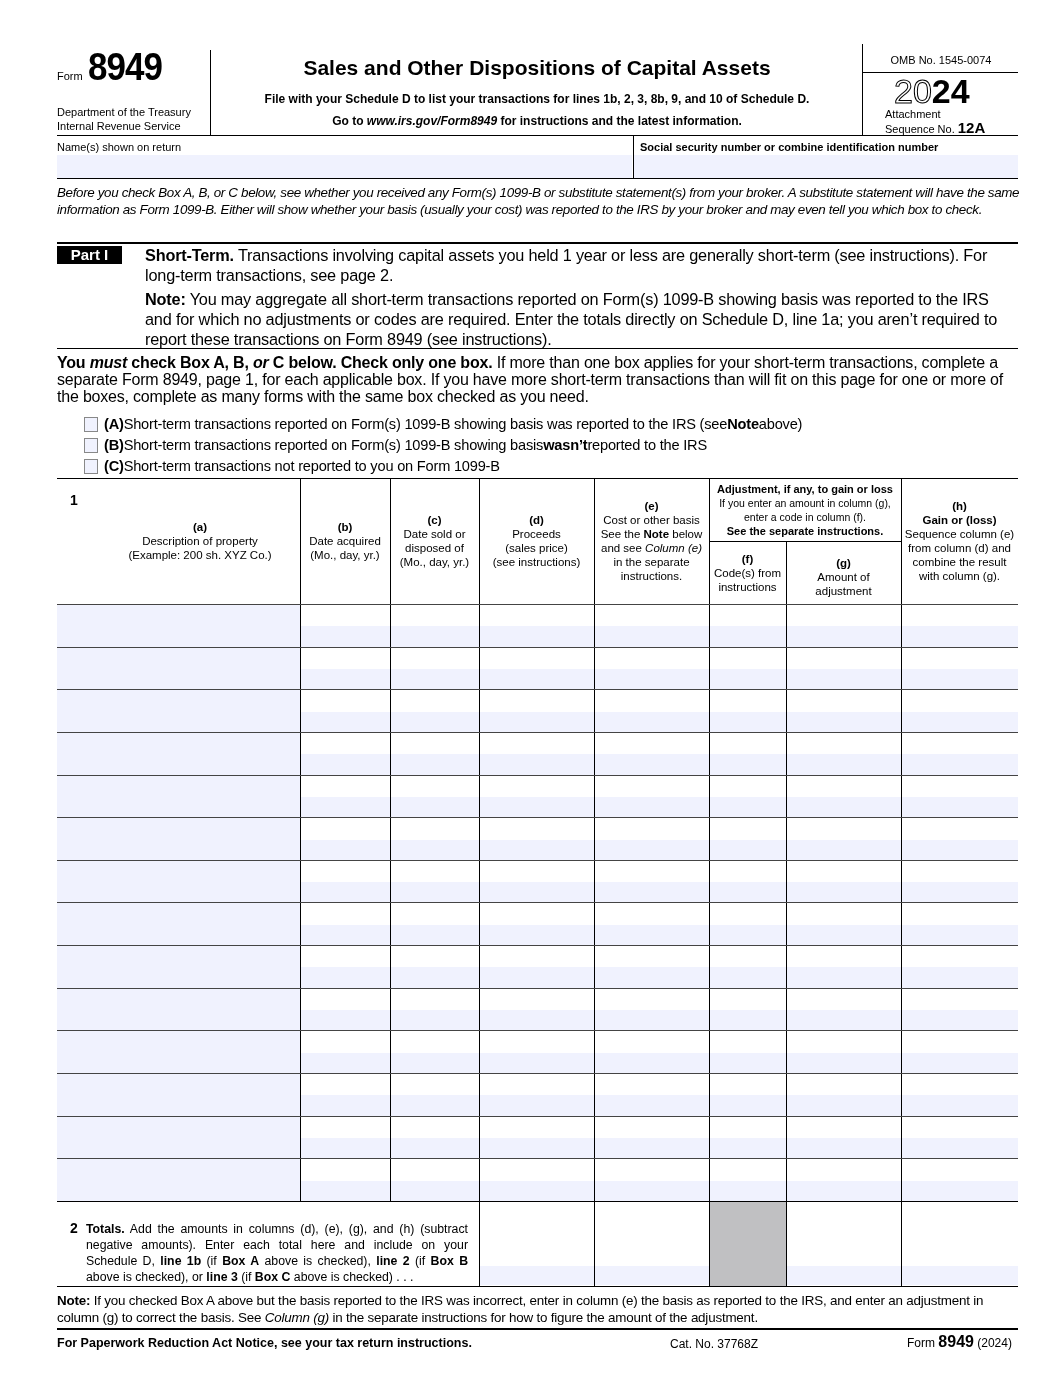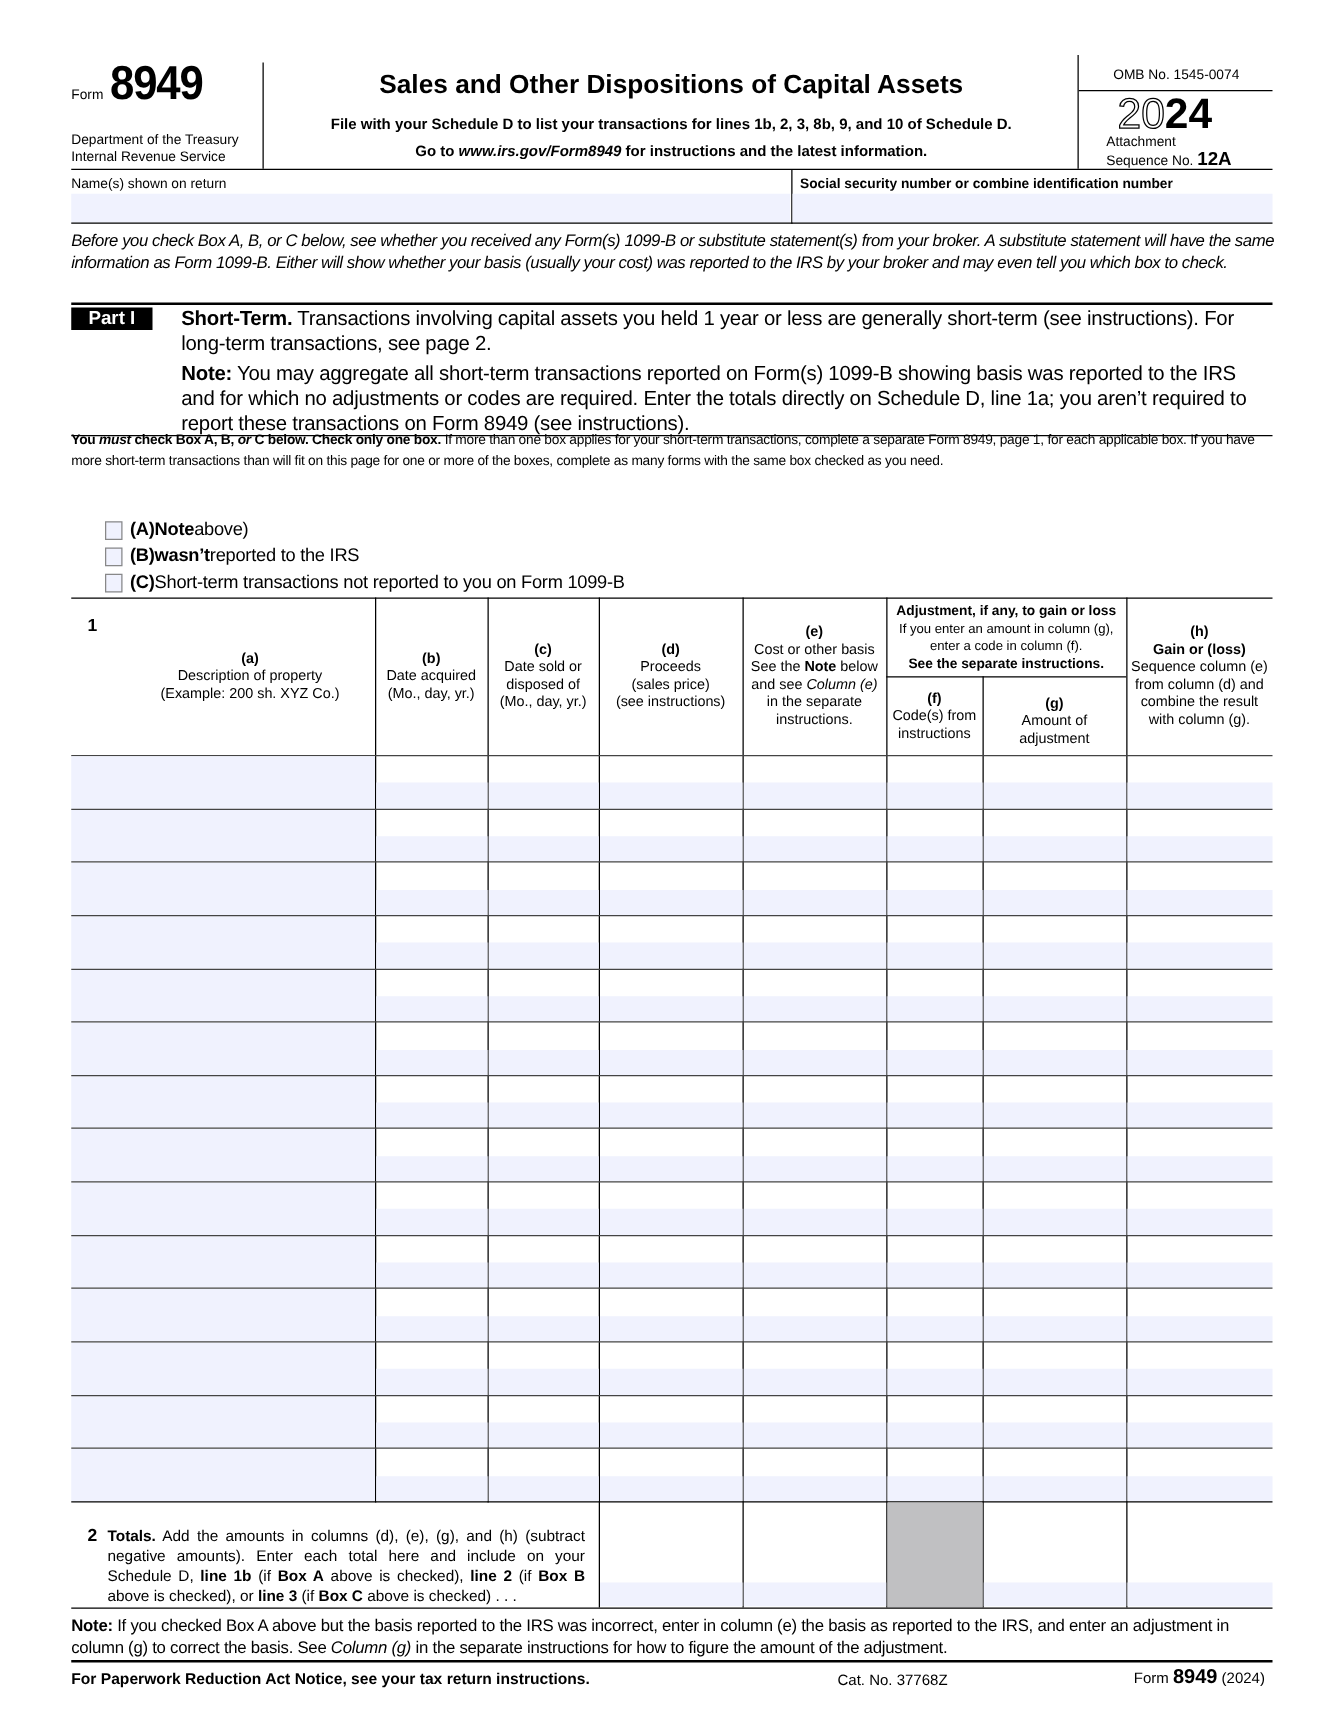--- a/index.html
+++ b/index.html
@@ -24,21 +24,21 @@
   .hline { height: 1px; background: #000; }
   .name-label { left: 57px; top: 141px; font-size: 11px; }
   .ssn-label { left: 640px; top: 141px; font-size: 11px; font-weight: bold; }
   .name-field { left: 57px; top: 155px; width: 575px; height: 23px; }
   .ssn-field { left: 634px; top: 155px; width: 384px; height: 23px; }
   .ssn-div { left: 633px; top: 136px; width: 1px; height: 43px; background: #000; }
   .intro { left: 57px; top: 185px; width: 965px; font-size: 13.4px; line-height: 16.5px; font-style: italic; letter-spacing: -0.35px; }
   .part-badge { left: 57px; top: 246px; width: 65px; height: 18px; background: #000; color: #fff; font-weight: bold; font-size: 15px; text-align: center; line-height: 18px; }
   .part-text { left: 145px; top: 245px; width: 870px; font-size: 16.3px; line-height: 20px; letter-spacing: -0.2px; }
   .part-note { left: 145px; top: 289px; width: 870px; font-size: 16.3px; line-height: 20px; letter-spacing: -0.2px; }
-  .must { left: 57px; top: 344px; width: 965px; font-size: 11px; line-height: 17px; letter-spacing: -0.2px; }
+  .must { left: 57px; top: 354px; width: 965px; font-size: 16px; line-height: 17px; letter-spacing: -0.2px; }
   .cb-row { left: 84px; font-size: 14.6px; letter-spacing: -0.2px; display: flex; align-items: center; }
   .cb { width: 12px; height: 13px; border: 1px solid #888; background: #f0f2fe; margin-right: 6px; }
   
   .table-top { left: 57px; top: 478px; width: 961px; height: 1px; background: #000; }
   .vcol { width: 1px; background: #000; }
   .hdr { font-size: 11.5px; line-height: 14px; text-align: center; }
   .row-line { left: 57px; width: 961px; height: 1px; background: #444; }
   .totals-text { left: 86px; top: 1221px; width: 382px; font-size: 12.3px; line-height: 16px; text-align: justify; }
   .line-num { font-size: 14px; font-weight: bold; }
   .note-bottom { left: 57px; top: 1293px; width: 965px; font-size: 13.4px; line-height: 16.5px; letter-spacing: -0.2px; }
@@ -88,26 +88,28 @@
 <div class="abs part-text"><b>Short-Term.</b><span> Transactions involving capital assets you held 1 year or less are generally short-term (see instructions). For long-term transactions, see page 2.</span></div>
 <div class="abs part-note"><b>Note:</b><span> You may aggregate all short-term transactions reported on Form(s) 1099-B showing basis was reported to the IRS and for which no adjustments or codes are required. Enter the totals directly on Schedule D, line 1a; you aren’t required to report these transactions on Form 8949 (see instructions).</span></div>
 
 <div class="abs hline" style="left:57px; top:348px; width:961px;"></div>
 
 <div class="abs must"><b>You </b><b><i>must</i></b><b> check Box A, B, </b><b><i>or</i></b><b> C below. Check only one box.</b><span> If more than one box applies for your short-term transactions, complete a separate Form 8949, page 1, for each applicable box. If you have more short-term transactions than will fit on this page for one or more of the boxes, complete as many forms with the same box checked as you need.</span></div>
 
 <div class="abs cb-row" style="top:416px;">
   <span class="cb"></span>
   <b>(A)</b>
+    <span> Short-term transactions reported on Form(s) 1099-B showing basis was reported to the IRS (see </span>
     <b>Note</b>
     <span> above)</span>
 </div>
 <div class="abs cb-row" style="top:437px;">
   <span class="cb"></span>
   <b>(B)</b>
+    <span> Short-term transactions reported on Form(s) 1099-B showing basis </span>
     <b>wasn’t</b>
     <span> reported to the IRS</span>
 </div>
 <div class="abs cb-row" style="top:458px;">
   <span class="cb"></span>
   <b>(C)</b>
     <span> Short-term transactions not reported to you on Form 1099-B</span>
 </div>
 
 <div class="abs table-top"></div>

